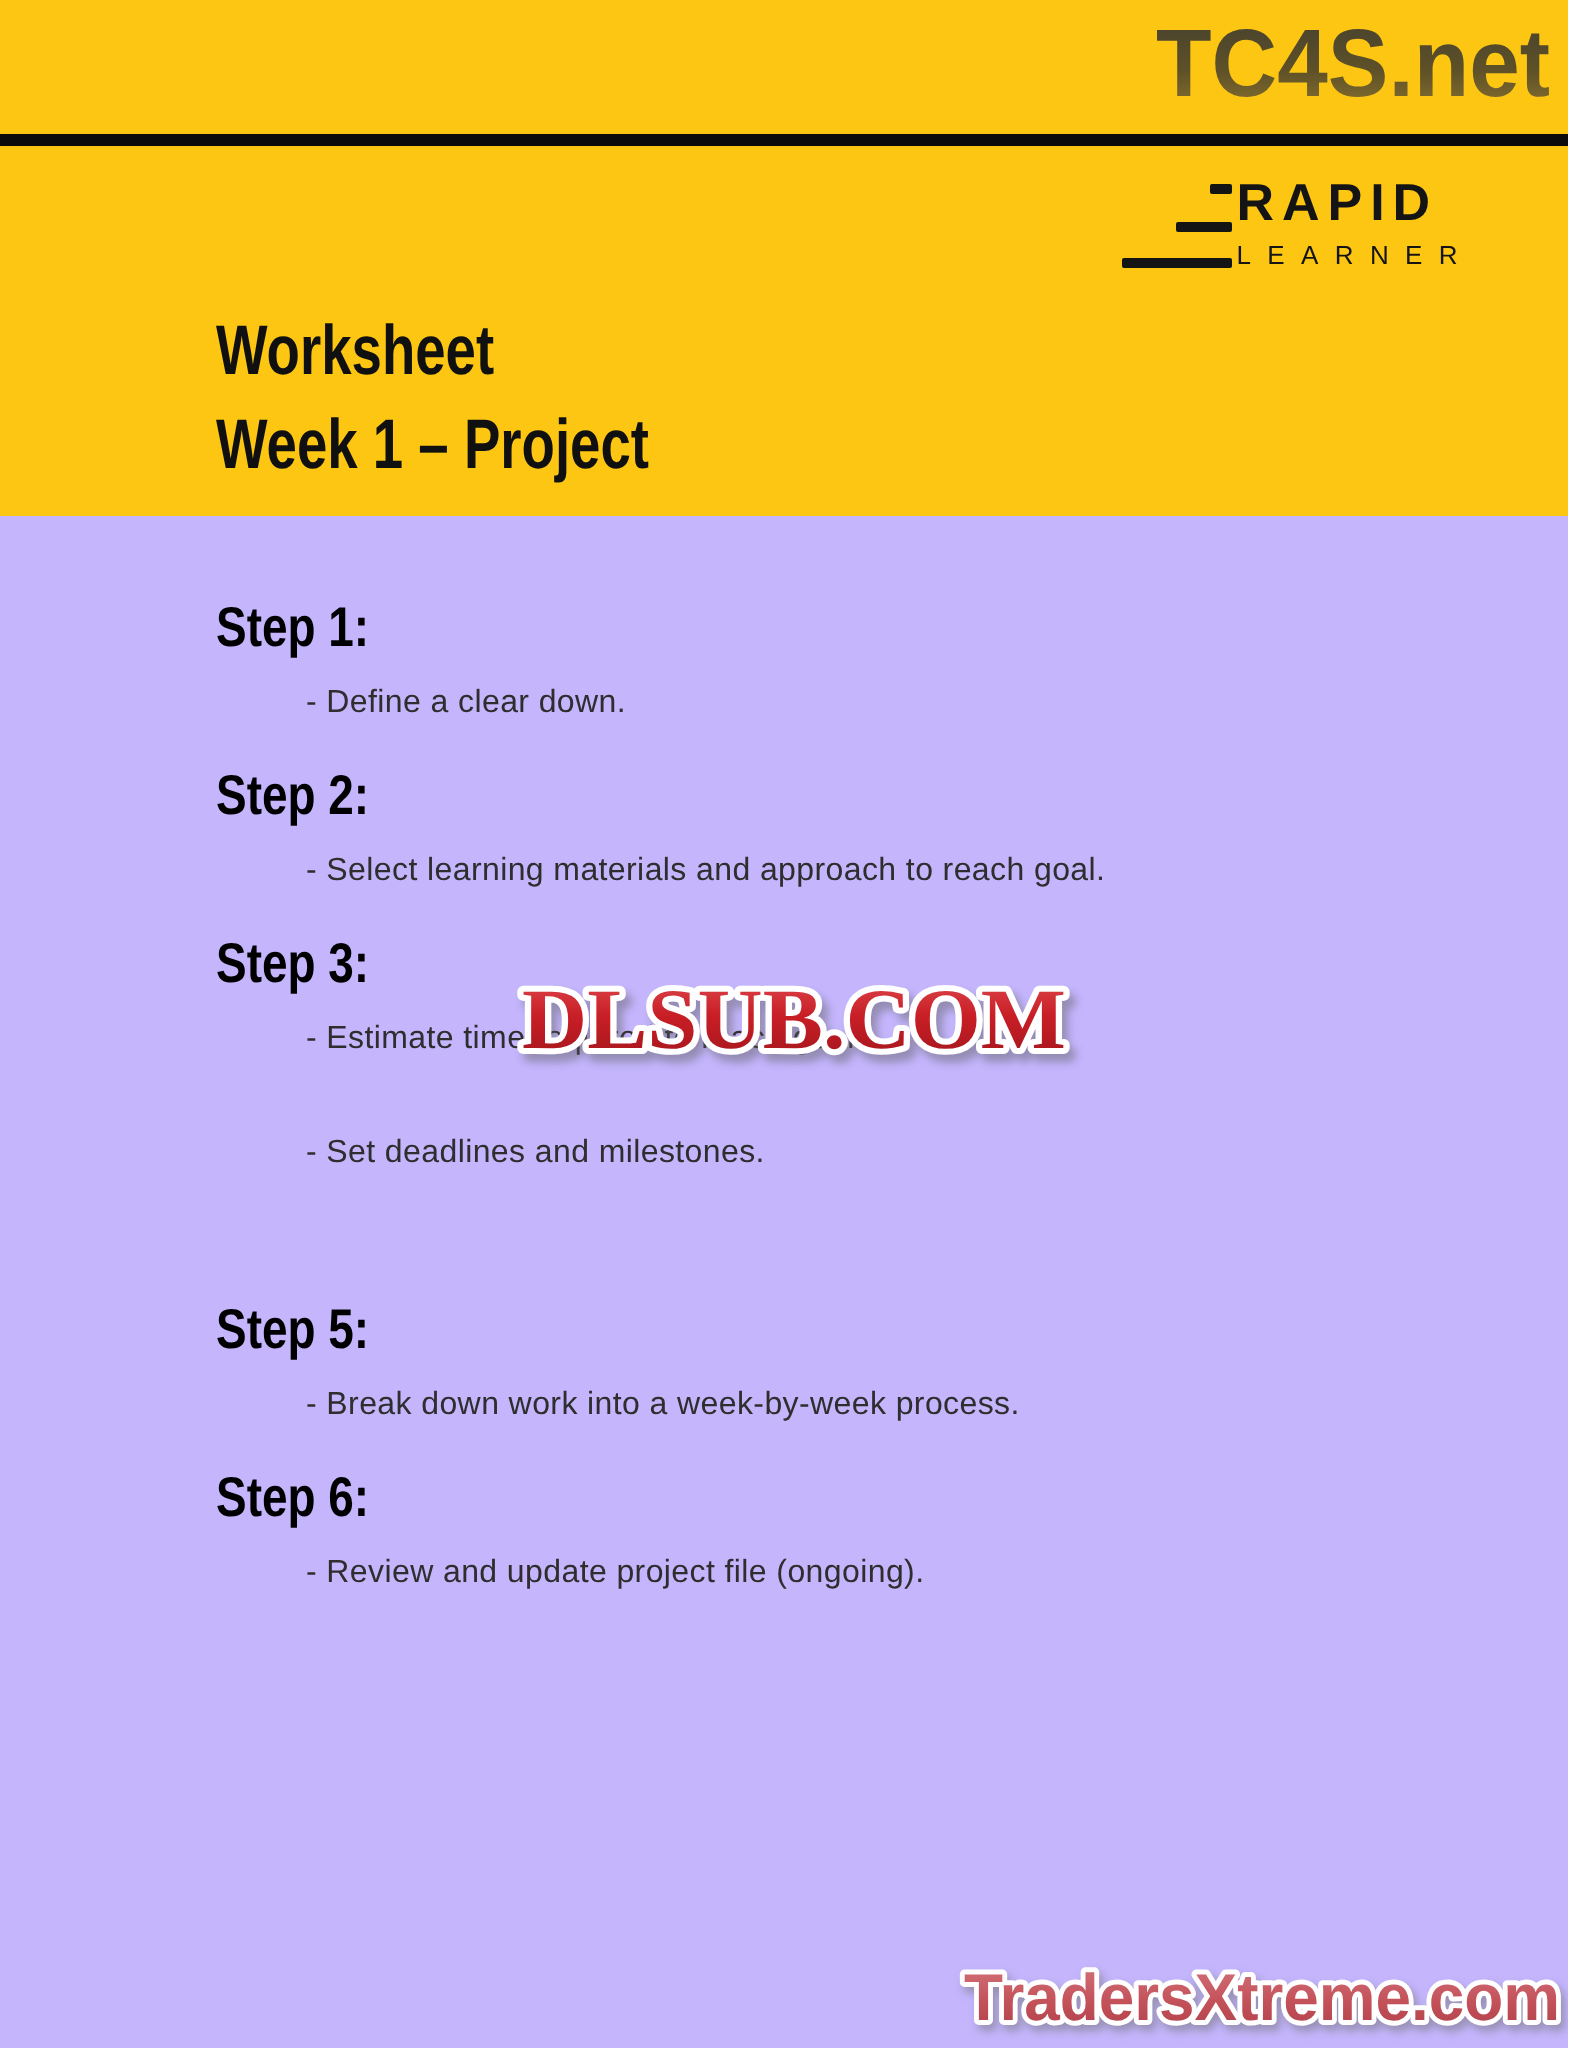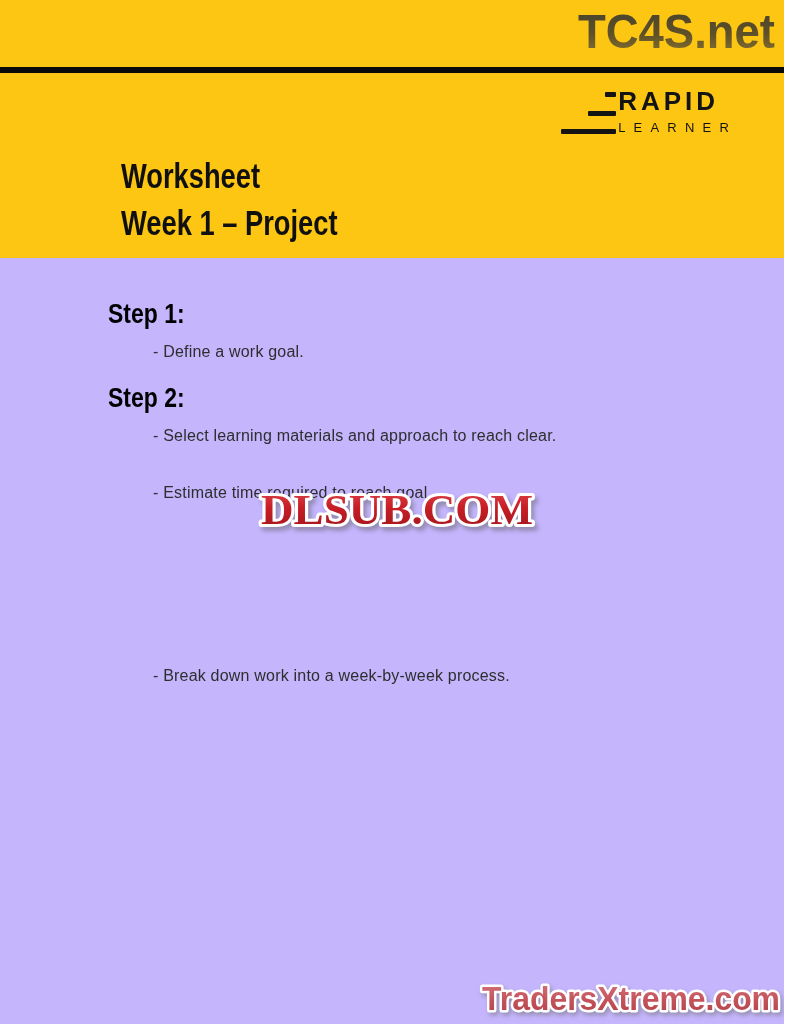--- a/index.html
+++ b/index.html
@@ -61,21 +61,21 @@
     font-size: 13px;
     line-height: 13px;
     letter-spacing: 8.2px;
     margin-top: 8px;
     color: #141414;
     white-space: nowrap;
   }
   
   .titles {
     position: absolute;
-    left: 121px; top: 152px;
+    left: 108px; top: 152px;
     color: #101010;
   }
   .condensed {
     display: inline-block;
     transform: scaleX(0.78);
     transform-origin: left center;
     white-space: nowrap;
   }
   .title-line {
     font-weight: bold;
@@ -152,33 +152,40 @@
       <span class="condensed">Worksheet</span>
     </div>
     <div class="title-line">
       <span class="condensed">Week 1 – Project</span>
     </div>
   </div>
 
   <div class="steps">
     <div class="step">
       <div class="step-label"><span class="condensed">Step 1:</span></div>
-      <div class="step-text">- Define a work goal.</div>
+      <div class="step-text">- Define a clear down.</div>
     </div>
     <div class="step">
       <div class="step-label"><span class="condensed">Step 2:</span></div>
-      <div class="step-text">- Select learning materials and approach to reach clear.</div>
-    </div>
-    <div class="step">
+      <div class="step-text">- Select learning materials and approach to reach goal.</div>
+    </div>
+    <div class="step">
+      <div class="step-label"><span class="condensed">Step 3:</span></div>
       <div class="step-text">- Estimate time required to reach goal.</div>
     </div>
     <div class="step">
-    </div>
-    <div class="step">
+      <div class="step-text">- Set deadlines and milestones.</div>
+    </div>
+    <div class="step">
+      <div class="step-label"><span class="condensed">Step 5:</span></div>
       <div class="step-text">- Break down work into a week-by-week process.</div>
+    </div>
+    <div class="step">
+      <div class="step-label"><span class="condensed">Step 6:</span></div>
+      <div class="step-text">- Review and update project file (ongoing).</div>
     </div>
   </div>
 
   <svg class="dlsub-svg" width="295" height="56">
     <defs>
       <linearGradient id="dlgrad" x1="0" y1="0" x2="0" y2="1">
         <stop offset="0%" stop-color="#e0494f"></stop>
         <stop offset="45%" stop-color="#c81e26"></stop>
         <stop offset="100%" stop-color="#9f151b"></stop>
       </linearGradient>

